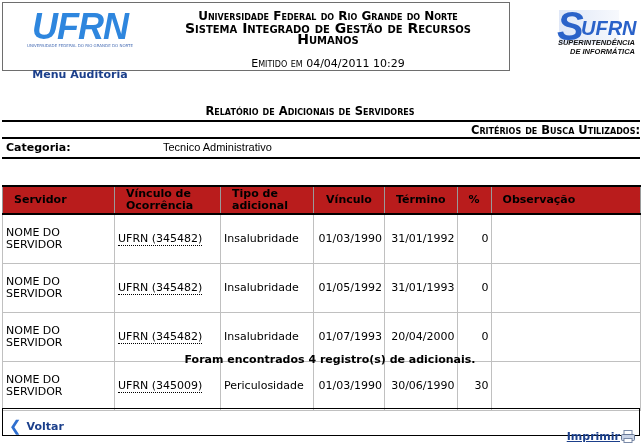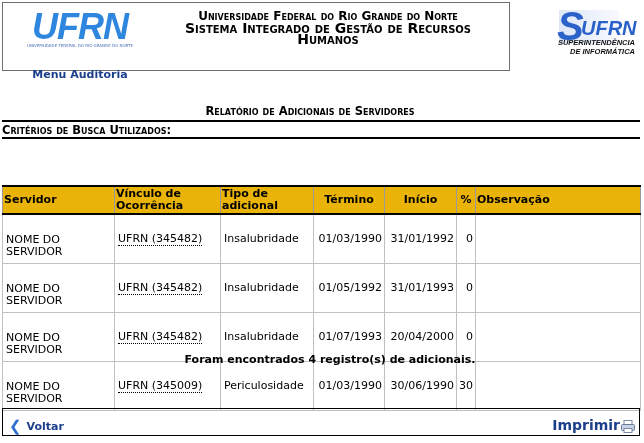--- a/index.html
+++ b/index.html
@@ -28,97 +28,102 @@
   .si-txt { position:absolute; left:4px; top:30px; width:88px; text-align:right;
             font-family:"Liberation Sans",sans-serif; font-weight:bold; font-style:italic;
             font-size:7.5px; line-height:9px; color:#111; }
 
   .rep-title { position:absolute; left:0; top:104px; width:620px; text-align:center;
                font-weight:bold; font-size:11.5px; font-variant:small-caps; }
 
   
   .crit { position:absolute; left:2px; top:120px; width:638px; }
   .crit-top { border-top:2px solid #000; }
-  .crit-title { text-align:left; font-weight:bold; font-variant:small-caps; font-size:11.5px;
+  .crit-title { text-align:right; font-weight:bold; font-variant:small-caps; font-size:11.5px;
                 height:15px; line-height:17px; border-bottom:2px solid #000; }
   .crit-row { height:18px; line-height:17px; border-bottom:2px solid #000; position:relative; }
   .crit-lbl { position:absolute; left:4px; font-weight:bold; }
   .crit-val { position:absolute; left:161px; font-family:"Liberation Sans",sans-serif; font-size:11px; }
 
   
   table.data { position:absolute; left:2px; top:185px; width:639px; border-collapse:collapse; }
-  table.data th { background:#eab308; border:1px solid #9a9a9a; font-weight:bold; font-size:11px;
-                  text-align:left; padding:1px 1px; line-height:12px; height:22px; box-sizing:border-box; }
+  table.data th { background:#b91c1c; border:1px solid #9a9a9a; font-weight:bold; font-size:11px;
+                  text-align:left; padding:1px 11px; line-height:12px; height:22px; box-sizing:border-box; }
   table.data thead tr { border-top:2px solid #000; border-bottom:2px solid #000; }
   table.data th.c { text-align:center; }
   table.data td { border:1px solid #c0c0c0; padding:1px 3px; line-height:12px; height:31px;
                   box-sizing:border-box; font-size:11px; vertical-align:middle; }
   table.data td.r { text-align:right; padding:18px 2px; }
-  table.data td.nm { vertical-align:top; padding-top:19px; }
+  table.data td.nm { vertical-align:top; padding-top:12px; }
   .vinc { color:#000; text-decoration:none; border-bottom:1px dotted #000; cursor:pointer; }
 
   .found { position:absolute; left:0; top:353px; width:644px; text-align:center; font-weight:bold; font-size:11px;margin-left:8px; }
 
   
   .ftr { position:absolute; left:2px; top:408px; width:638px; height:28px; border:1px solid #000;
          box-sizing:border-box; }
   .voltar { position:absolute; left:6px; top:8px; font-weight:bold; color:#1b3f8b; font-size:11px; cursor:pointer; }
   .voltar .chev { color:#2f6fcf; font-size:15px; font-weight:bold; vertical-align:-1px; margin-right:5px; }
   .copy { position:absolute; left:97px; top:9px; font-family:"Liberation Sans",sans-serif; font-size:11px; }
-  .imprimir { position:absolute; right:4px; top:8px; font-weight:bold; color:#1b3f8b; font-size:14px; cursor:pointer; }
+  .imprimir { position:absolute; right:4px; top:21px; font-weight:bold; color:#1b3f8b; font-size:11px; cursor:pointer;text-decoration:underline; }
   .printer { display:inline-block; width:14px; height:13px; vertical-align:-3px; margin-left:1px; }
 </style>
 </head>
 <body>
 
 <div class="hdr">
   <div class="logo-left">
     <div class="ufrn-word">UFRN</div>
     <div class="ufrn-sub">UNIVERSIDADE FEDERAL DO RIO GRANDE DO NORTE</div>
     <div class="menu-aud">Menu Auditoria</div>
   </div>
   <div class="hdr-center">
     <div class="uni">Universidade Federal do Rio Grande do Norte</div>
     <div class="sys">Sistema Integrado de Gestão de Recursos Humanos</div>
+    <div class="emit">Emitido em 04/04/2011 10:29</div>
   </div>
   <div class="logo-right">
     <div class="si-box"></div>
     <div class="si-s">S</div>
     <div class="si-ufrn">UFRN</div>
     <div class="si-txt">
       <div>SUPERINTENDÊNCIA</div>
       <div>DE INFORMÁTICA</div>
     </div>
   </div>
 </div>
 
 <div class="rep-title">Relatório de Adicionais de Servidores</div>
 
 <div class="crit">
   <div class="crit-top"></div>
   <div class="crit-title">Critérios de Busca Utilizados:</div>
+  <div class="crit-row">
+    <span class="crit-lbl">Categoria:</span>
+    <span class="crit-val">Tecnico Administrativo</span>
+  </div>
 </div>
 
 <table class="data">
   <colgroup>
     <col style="width:112px">
       <col style="width:106px">
       <col style="width:93px">
       <col style="width:71px">
       <col style="width:72px">
       <col style="width:19px">
       <col>
   </colgroup>
   <thead>
     <tr>
       <th>Servidor</th>
       <th>Vínculo de Ocorrência</th>
       <th>Tipo de adicional</th>
+      <th class="c">Vínculo</th>
       <th class="c">Término</th>
-      <th class="c">Início</th>
       <th class="c">%</th>
       <th>Observação</th>
     </tr>
   </thead>
   <tbody>
     <tr>
       <td class="nm">NOME DO SERVIDOR</td>
       <td><a class="vinc">UFRN (345482)</a></td>
       <td>Insalubridade</td>
       <td class="r">01/03/1990</td>

